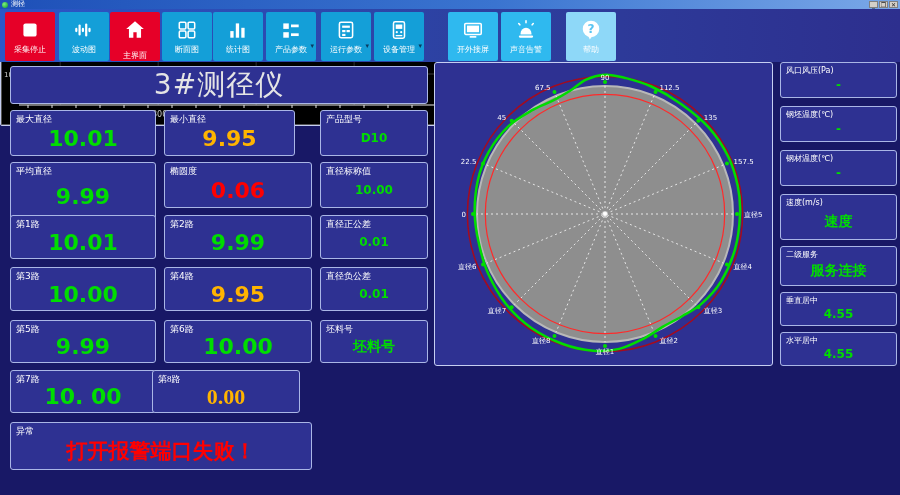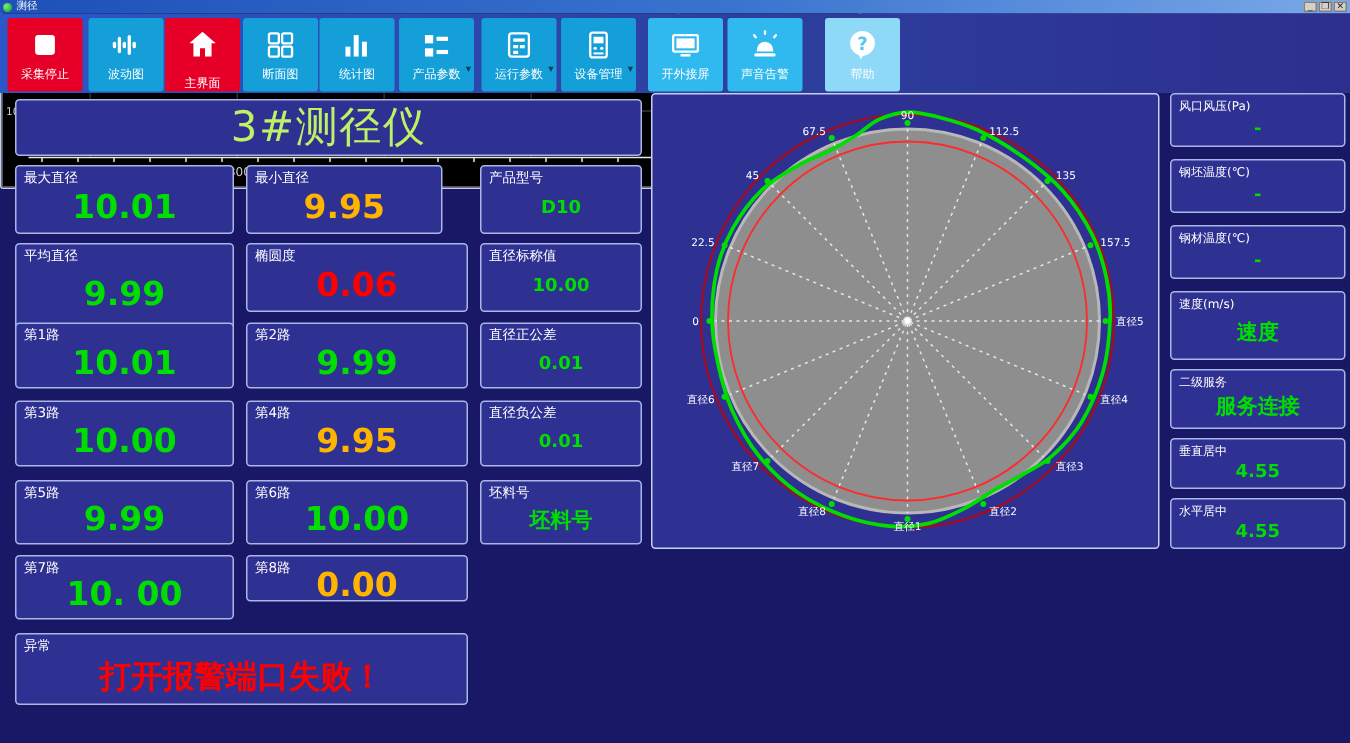--- a/index.html
+++ b/index.html
@@ -47,21 +47,21 @@
     display:flex;align-items:center;justify-content:center;font-weight:bold;}
   .v-green{color:#00dd00;}
   .v-orange{color:#ffb400;}
   .v-red{color:#ff0000;}
   .v-big{font-size:22px;}
   .v-mid{font-size:14px;}
   .v-small{font-size:12px;}
 
   .title-panel{left:10px;top:66px;width:418px;height:38px;
     display:flex;align-items:center;justify-content:center;}
-  .title-panel span{color:#bef264;font-size:28px;letter-spacing:1px;}
+  .title-panel span{color:#e5e5e5;font-size:28px;letter-spacing:1px;}
 
   .alarm-panel{left:10px;top:422px;width:302px;height:48px;}
   .alarm-msg{font-size:21px;font-weight:bold;color:#ff0000;}
 
   .polar-panel{left:434px;top:62px;width:339px;height:304px;border-color:#c6cef2;}
 
   .trend-panel{left:325px;top:368px;width:572px;height:124px;background:#000;
     border:1px solid #c6cef2;border-radius:2px;box-shadow:inset 0 0 0 1px #555;}
 
   svg text{font-family:"DejaVu Sans","Liberation Sans",sans-serif;}
@@ -174,21 +174,21 @@
               <rect x="7" y="5" width="6" height="4"></rect>
               <circle cx="8" cy="12" r="1"></circle>
               <circle cx="12" cy="12" r="1"></circle>
               <rect x="7" y="14.5" width="6" height="1.2"></rect>
             </g>
           </svg>
         </span>
         <span class="tlabel">设备管理</span>
         <span class="dd">▾</span>
       </div>
-      <div class="tbtn cyan" style="margin-left: 8px;">
+      <div class="tbtn cyan" style="margin-left: 24px;">
         <span class="ticon">
           <svg width="22" height="22" viewBox="0 0 20 20">
             <g fill="#fff">
               <rect x="2.5" y="4" width="15" height="10" rx="1" fill="none" stroke="#fff" stroke-width="1.4"></rect>
               <rect x="4.5" y="6" width="11" height="6"></rect>
               <rect x="7" y="15.5" width="6" height="1.5"></rect>
             </g>
           </svg>
         </span>
         <span class="tlabel">开外接屏</span>
@@ -313,21 +313,21 @@
         <div class="cell-value">
           <span class="v-green v-mid">坯料号</span>
         </div>
       </div>
       <div class="panel" style="left: 10px; top: 370px; width: 146px; height: 43px;">
         <span class="cell-label">第7路</span>
         <div class="cell-value">
           <span class="v-green v-big">10. 00</span>
         </div>
       </div>
-      <div class="panel" style="left: 164px; top: 370px; width: 148px; height: 31px;">
+      <div class="panel" style="left: 152px; top: 370px; width: 148px; height: 43px; font-family: Liberation Serif, serif;">
         <span class="cell-label">第8路</span>
         <div class="cell-value">
           <span class="v-orange v-big">0.00</span>
         </div>
       </div>
     </div>
 
   <div class="panel alarm-panel">
     <span class="cell-label">异常</span>
     <div class="cell-value">

